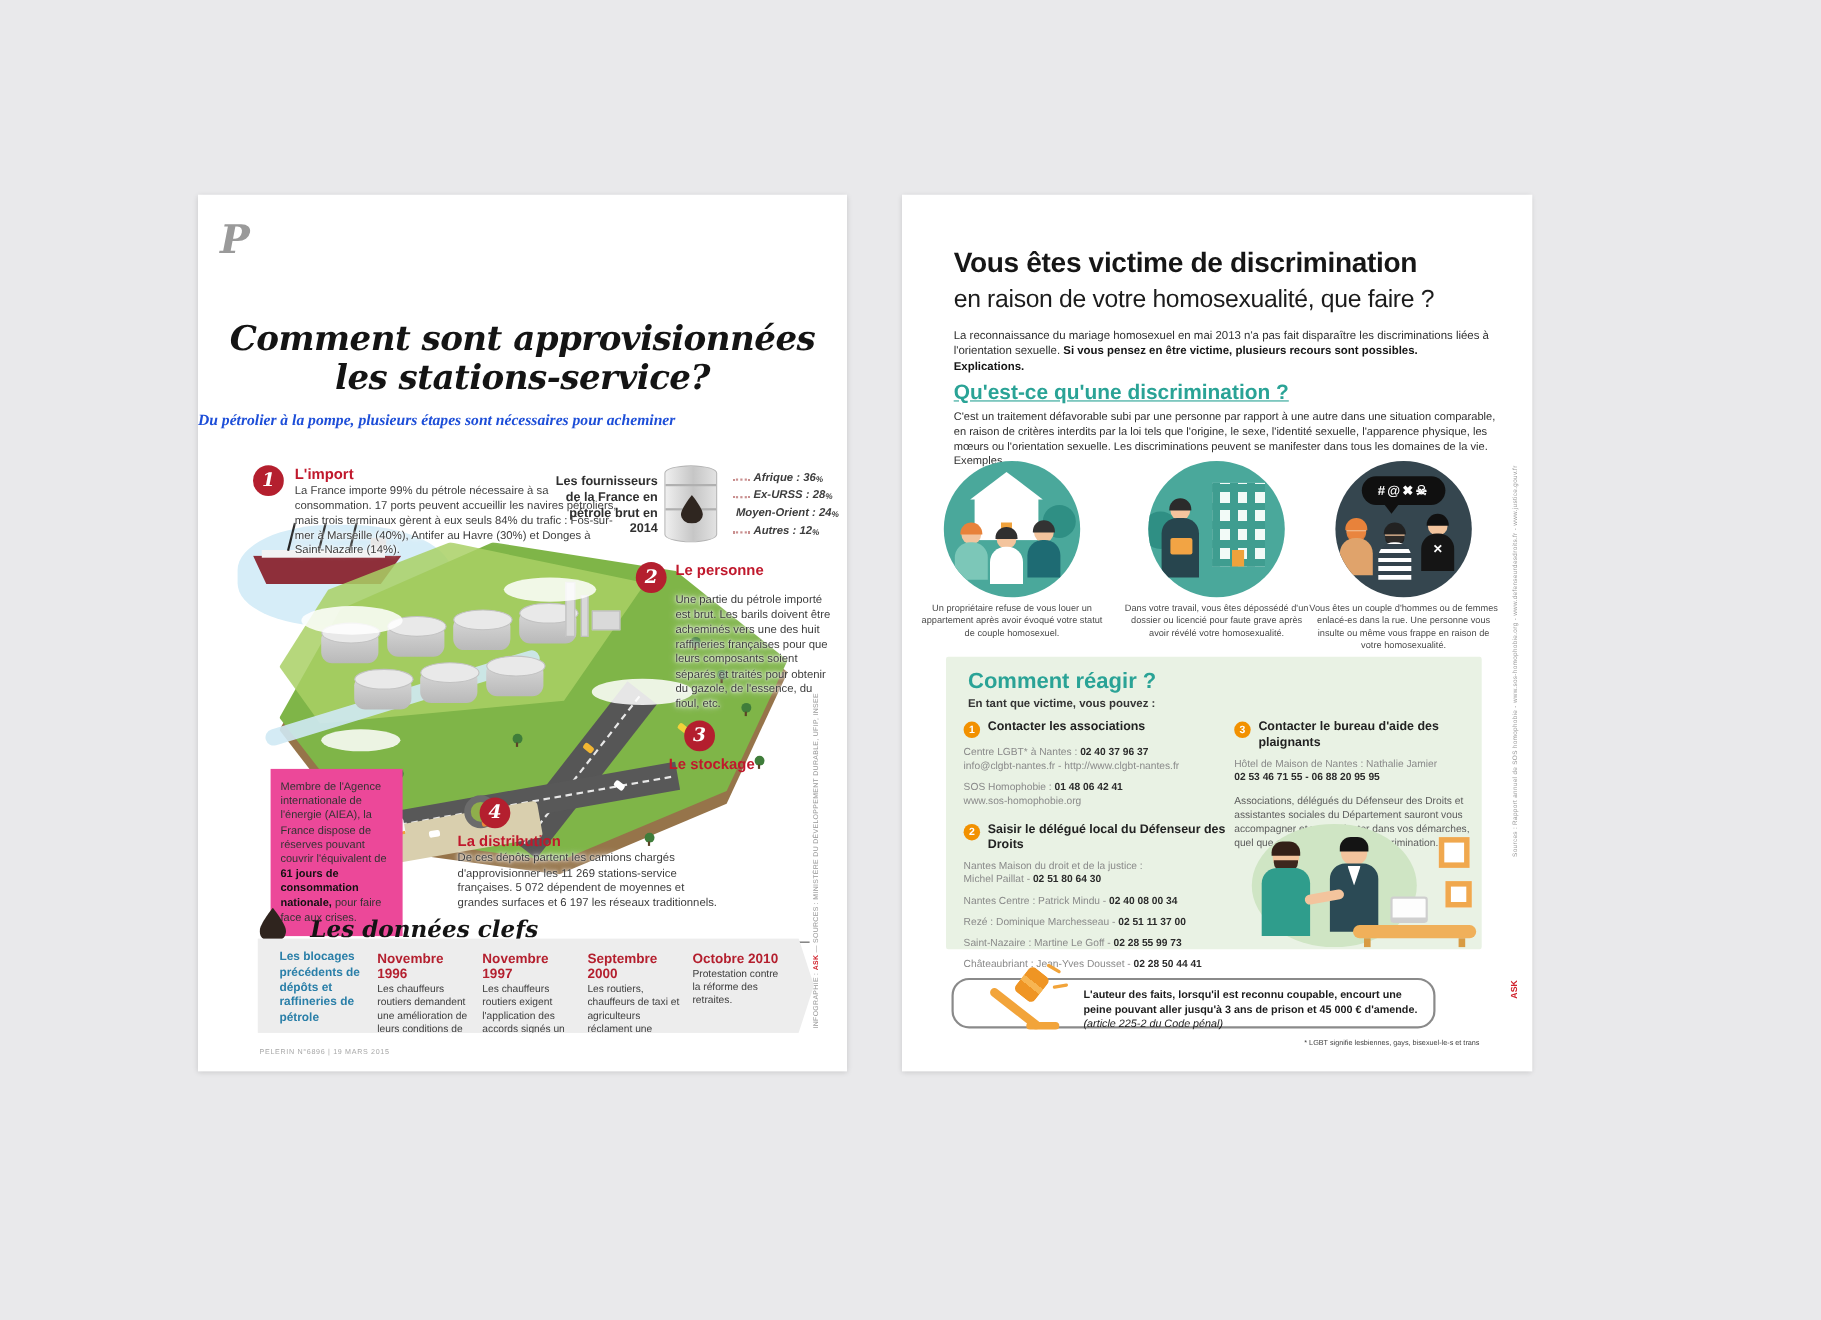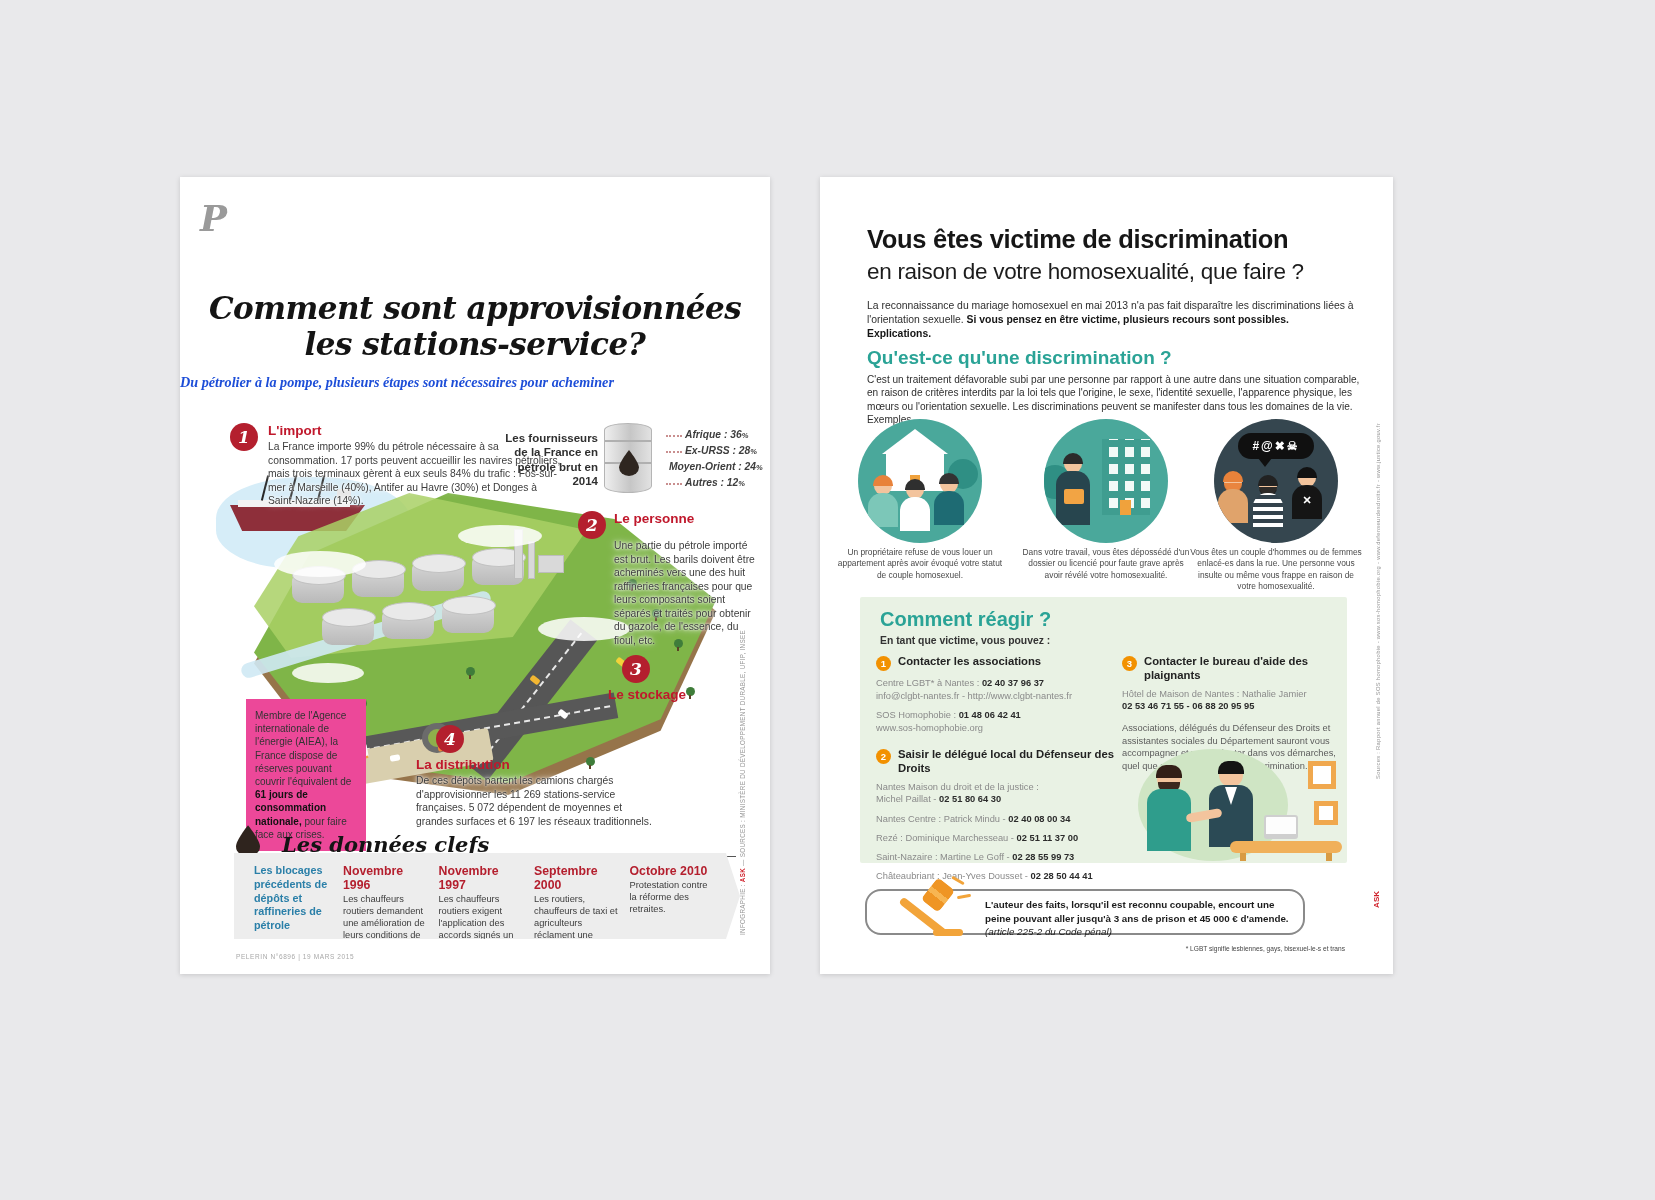--- a/index.html
+++ b/index.html
@@ -104,21 +104,21 @@
   .v-credits { position:absolute; writing-mode:vertical-rl; transform:rotate(180deg);
     font-size:6.3px; color:#979797; letter-spacing:.3px; white-space:nowrap; }
   #lp-credits { right:24px; top:488px; height:270px; }
   .v-credits .brand { color:#d0202a; font-weight:700; }
 
   
   .rp-title1 { position:absolute; left:47px; top:48px; font-size:25.5px; font-weight:700; color:#161616; letter-spacing:-0.3px; }
   .rp-title2 { position:absolute; left:47px; top:82px; font-size:22.5px; font-weight:400; color:#1c1c1c; letter-spacing:-0.3px; }
   .rp-intro { position:absolute; left:47px; top:122px; width:488px; font-size:10.4px; line-height:1.35; color:#2e2e2e; }
   .rp-intro b { color:#141414; }
-  .rp-q-head { position:absolute; left:47px; top:170px; font-size:19px; font-weight:700; color:#2aa396; }
+  .rp-q-head { position:absolute; left:47px; top:170px; font-size:19px; font-weight:700; color:#2aa396;text-decoration:underline; }
   .rp-q-body { position:absolute; left:47px; top:196px; width:494px; font-size:10.1px; line-height:1.33; color:#2e2e2e; }
 
   .scene { position:absolute; top:242px; width:124px; height:124px; border-radius:50%; overflow:hidden; }
   .scene.teal { background:#4aa89b; }
   .scene.dark { background:#35464f; }
   #scene1 { left:38px; } #scene2 { left:224px; } #scene3 { left:394px; }
   .caption { position:absolute; top:370px; width:172px; text-align:center; font-size:8.4px; line-height:1.35; color:#4a4a4a; }
   #cap1 { left:14px; } #cap2 { left:200px; } #cap3 { left:370px; }
 
   .house { position:absolute; left:28px; top:34px; width:58px; height:38px; background:#fff; }

